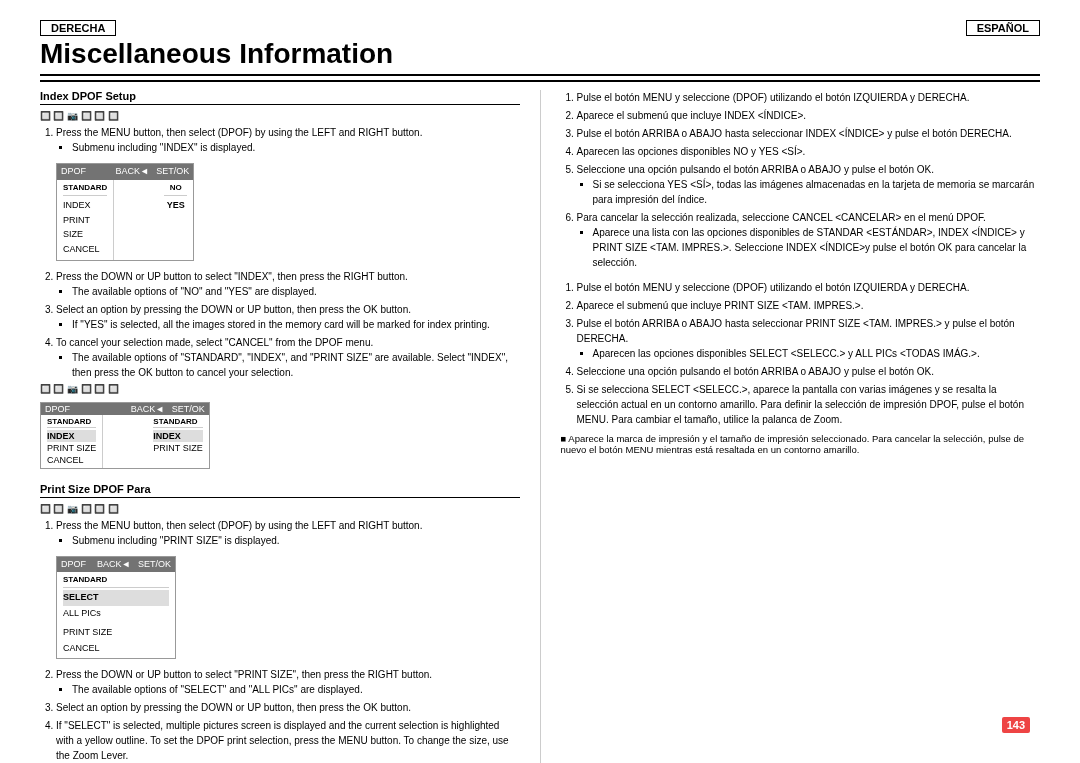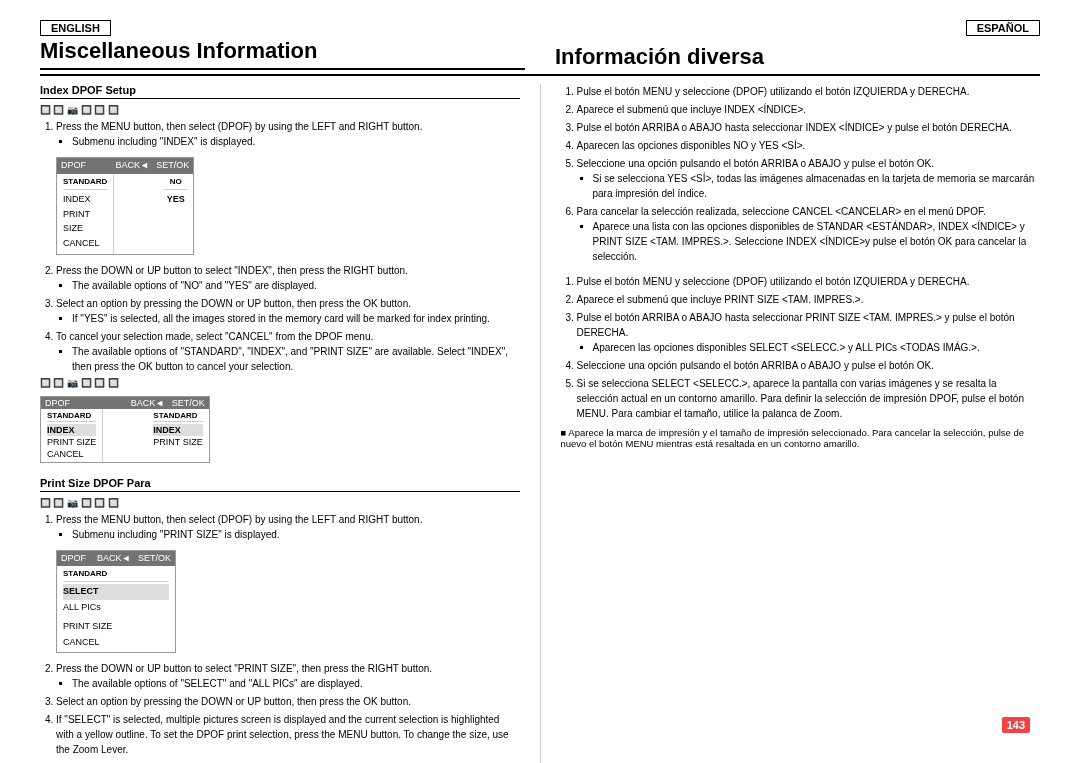--- a/index.html
+++ b/index.html
@@ -25,21 +25,21 @@
       margin-bottom: 2px;
     }
     .lang-badge {
       border: 1.5px solid #000;
       padding: 1px 10px;
       font-weight: bold;
       font-size: 11px;
       display: inline-block;
     }
     .main-title {
-      font-size: 22px;
+      font-size: 28px;
       font-weight: bold;
       border-bottom: 2px solid #000;
       padding-bottom: 4px;
       margin-bottom: 0;
     }
     .header-row {
       display: flex;
       align-items: flex-end;
       border-bottom: 2px solid #000;
       padding-bottom: 4px;
@@ -155,29 +155,26 @@
       padding: 2px 5px;
       border-radius: 2px;
     }
   </style>
 </head>
 <body>
 
 <div class="page" style="position:relative;">
 
   <div class="top-labels">
-    <span class="lang-badge">ENGLISH</span>
+    <span class="lang-badge">DERECHA</span>
     <span class="lang-badge">ESPAÑOL</span>
   </div>
   <div class="header-row">
     <div class="header-left">
       <div class="main-title">Miscellaneous Information</div>
-    </div>
-    <div class="header-right">
-      <div class="es-title">Información diversa</div>
     </div>
   </div>
 
   <div class="content-row">
 
     <div class="left-col">
 
       <div class="section-block">
         <div class="section-title">Index DPOF Setup</div>
         <div class="steps">

